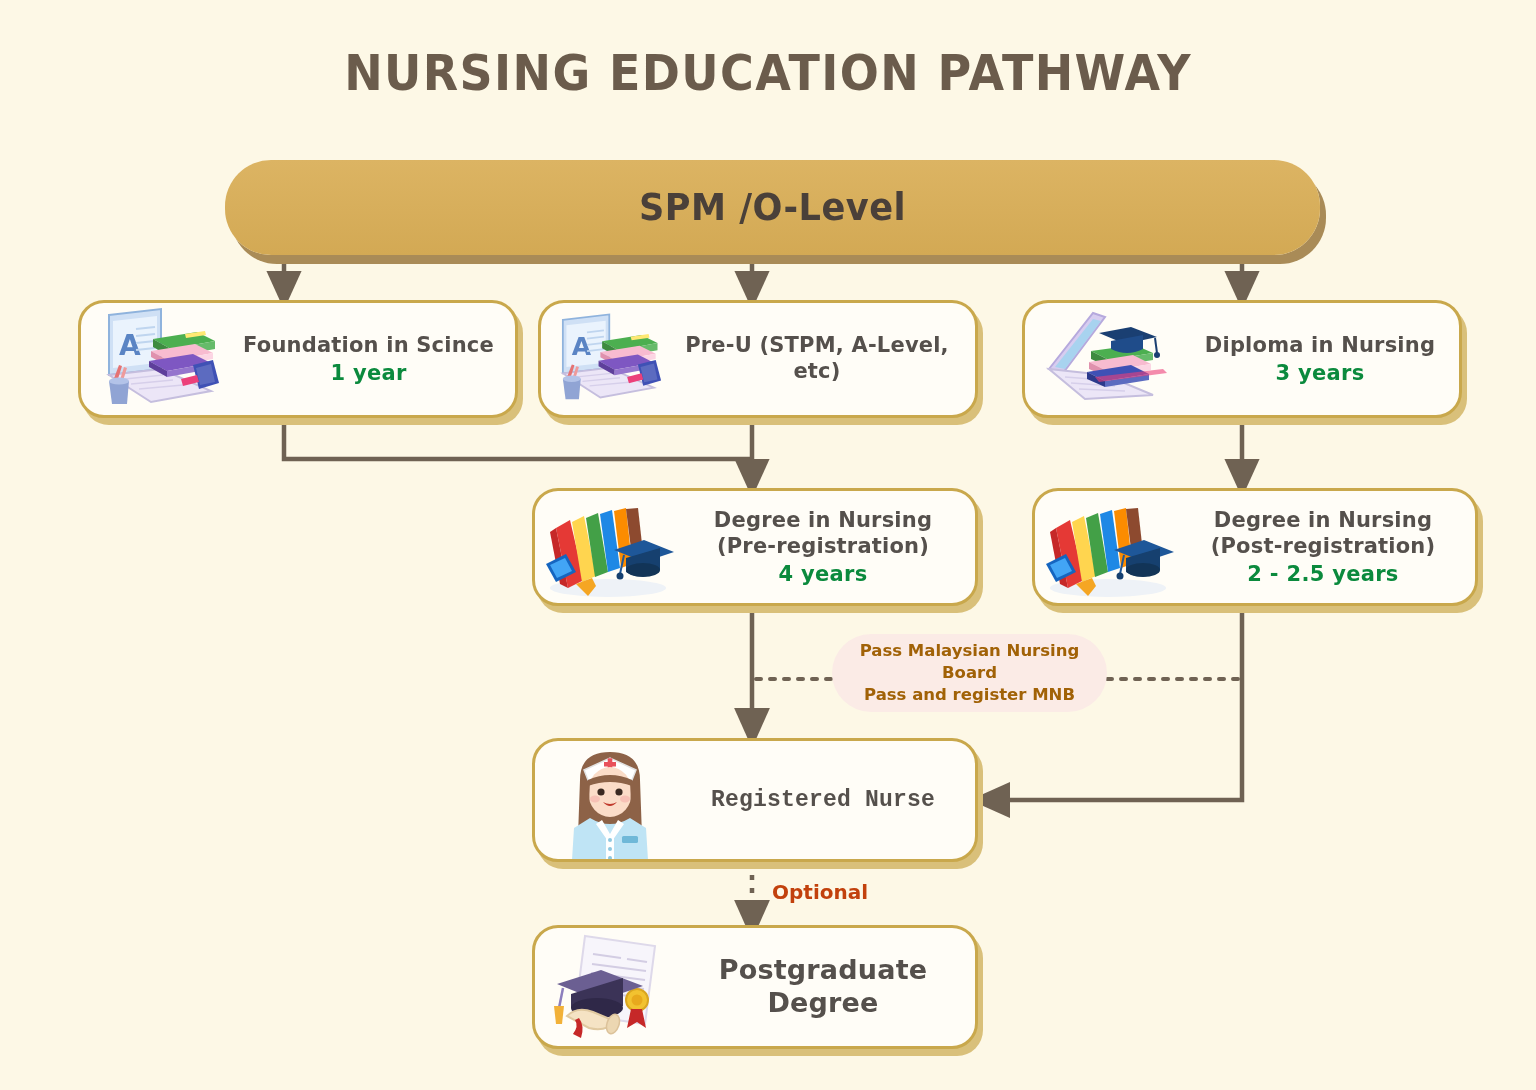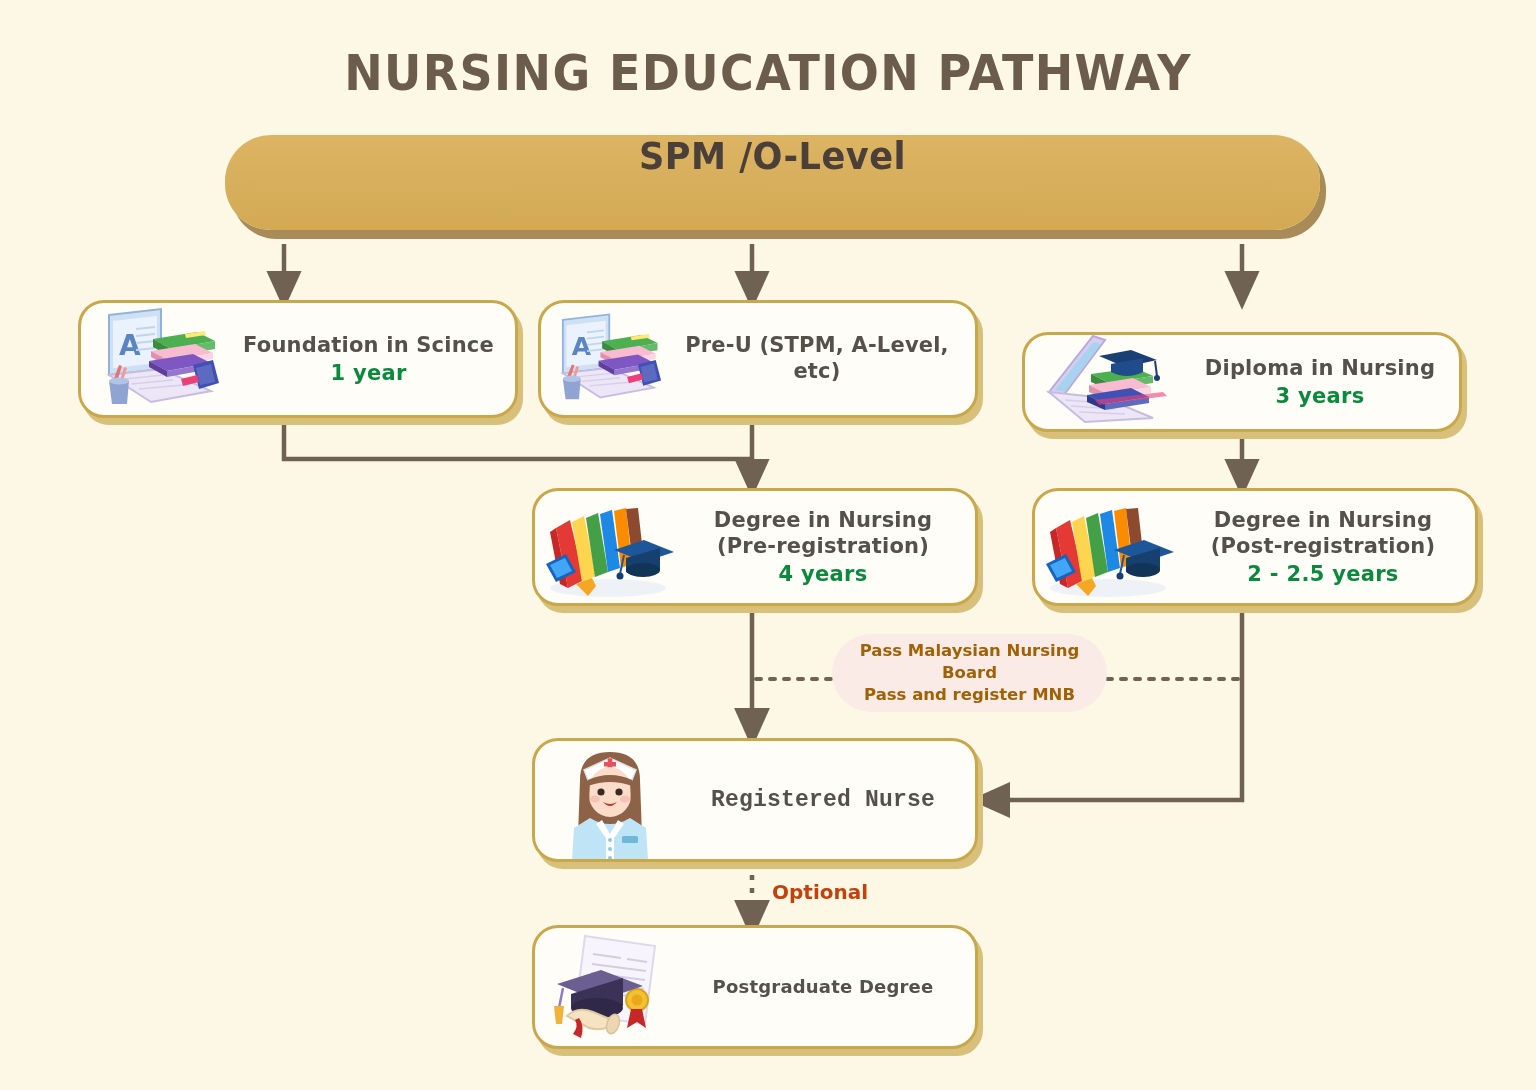--- a/index.html
+++ b/index.html
@@ -45,26 +45,26 @@
     font-size: 21px; font-weight: bold; color: #55504c;
     line-height: 1.22; letter-spacing: .2px;
   }
   .node .dur {
     font-size: 21px; font-weight: bold; color: #0b8a3d;
     margin-top: 3px; letter-spacing: .3px;
   }
 
   
   .spm {
-    position: absolute; left: 225px; top: 135px;
+    position: absolute; left: 225px; top: 160px;
     width: 1095px; height: 95px;
     background: linear-gradient(#dcb463, #d3a954);
     border-radius: 46px;
     box-shadow: 6px 9px 0 0 #a98b57;
-    display: flex; justify-content: center;
+    display: flex; align-items: center; justify-content: center;
   }
   .spm .spm-label {
     font-size: 37px; font-weight: bold; color: #4a4039;
     letter-spacing: .5px; transform: scaleX(.95);
   }
 
   
   .mnb {
     position: absolute; left: 832px; top: 634px;
     width: 275px; height: 78px;
@@ -215,21 +215,21 @@
         <path d="M30,76 L35,60 L38,61 L33,77 Z" fill="#ef9a9a"></path>
         <path d="M20,74 L40,74 L38,97 L23,97 Z" fill="#90a4d4"></path>
         <ellipse cx="30" cy="74" rx="10" ry="3.6" fill="#b3c3e8"></ellipse>
       </svg>
     </div>
     <div class="txt">
       <div class="ttl">Pre-U (STPM, A-Level, etc)</div>
     </div>
   </div>
 
-  <div class="node" style="left:1022px; top:300px; width:440px; height:100px;margin-top:32px;">
+  <div class="node" style="left:1022px; top:300px; width:440px; height:118px;">
     <div class="icon-slot" style="width:170px;height:118px;">
       <svg width="150" height="105" viewBox="0 0 150 105">
 
         <path d="M14,62 L58,6 L70,10 L28,66 Z" fill="#d7cdf0" stroke="#b6a9dd" stroke-width="2"></path>
         <path d="M20,60 L58,12 L66,14 L30,62 Z" fill="#a8d3ef"></path>
         <path d="M14,62 L70,68 L118,88 L50,92 Z" fill="#ece6f7" stroke="#c5bede" stroke-width="2"></path>
         <g stroke="#d6cfea" stroke-width="1.6">
           <line x1="30" y1="70" x2="70" y2="73"></line>
             <line x1="36" y1="76" x2="80" y2="79"></line>
           <line x1="44" y1="82" x2="90" y2="84"></line>
@@ -383,17 +383,17 @@
         <ellipse cx="54" cy="80" rx="26" ry="10" fill="#2f2848"></ellipse>
         <line x1="20" y1="60" x2="16" y2="80" stroke="#8d7fbd" stroke-width="2.5"></line>
         <path d="M11,78 L21,78 L19,96 L13,96 Z" fill="#f2b138"></path>
 
         <path d="M24,88 Q34,78 50,84 L74,94 Q62,104 46,100 Z" fill="#f5e3c4" stroke="#e0c9a0" stroke-width="2"></path>
         <ellipse cx="70" cy="96" rx="6" ry="10" fill="#ecd7b2" stroke="#dcc29a" stroke-width="1.5" transform="rotate(18 70 96)"></ellipse>
         <path d="M36,90 Q42,98 38,110 L30,106 Q36,98 32,92 Z" fill="#c62828"></path>
       </svg>
     </div>
     <div class="txt">
-      <div class="ttl" style="font-size:18px;">Postgraduate Degree</div>
+      <div class="ttl" style="font-size:27px;">Postgraduate Degree</div>
     </div>
   </div>
 
 </div>
 
 </body></html>

